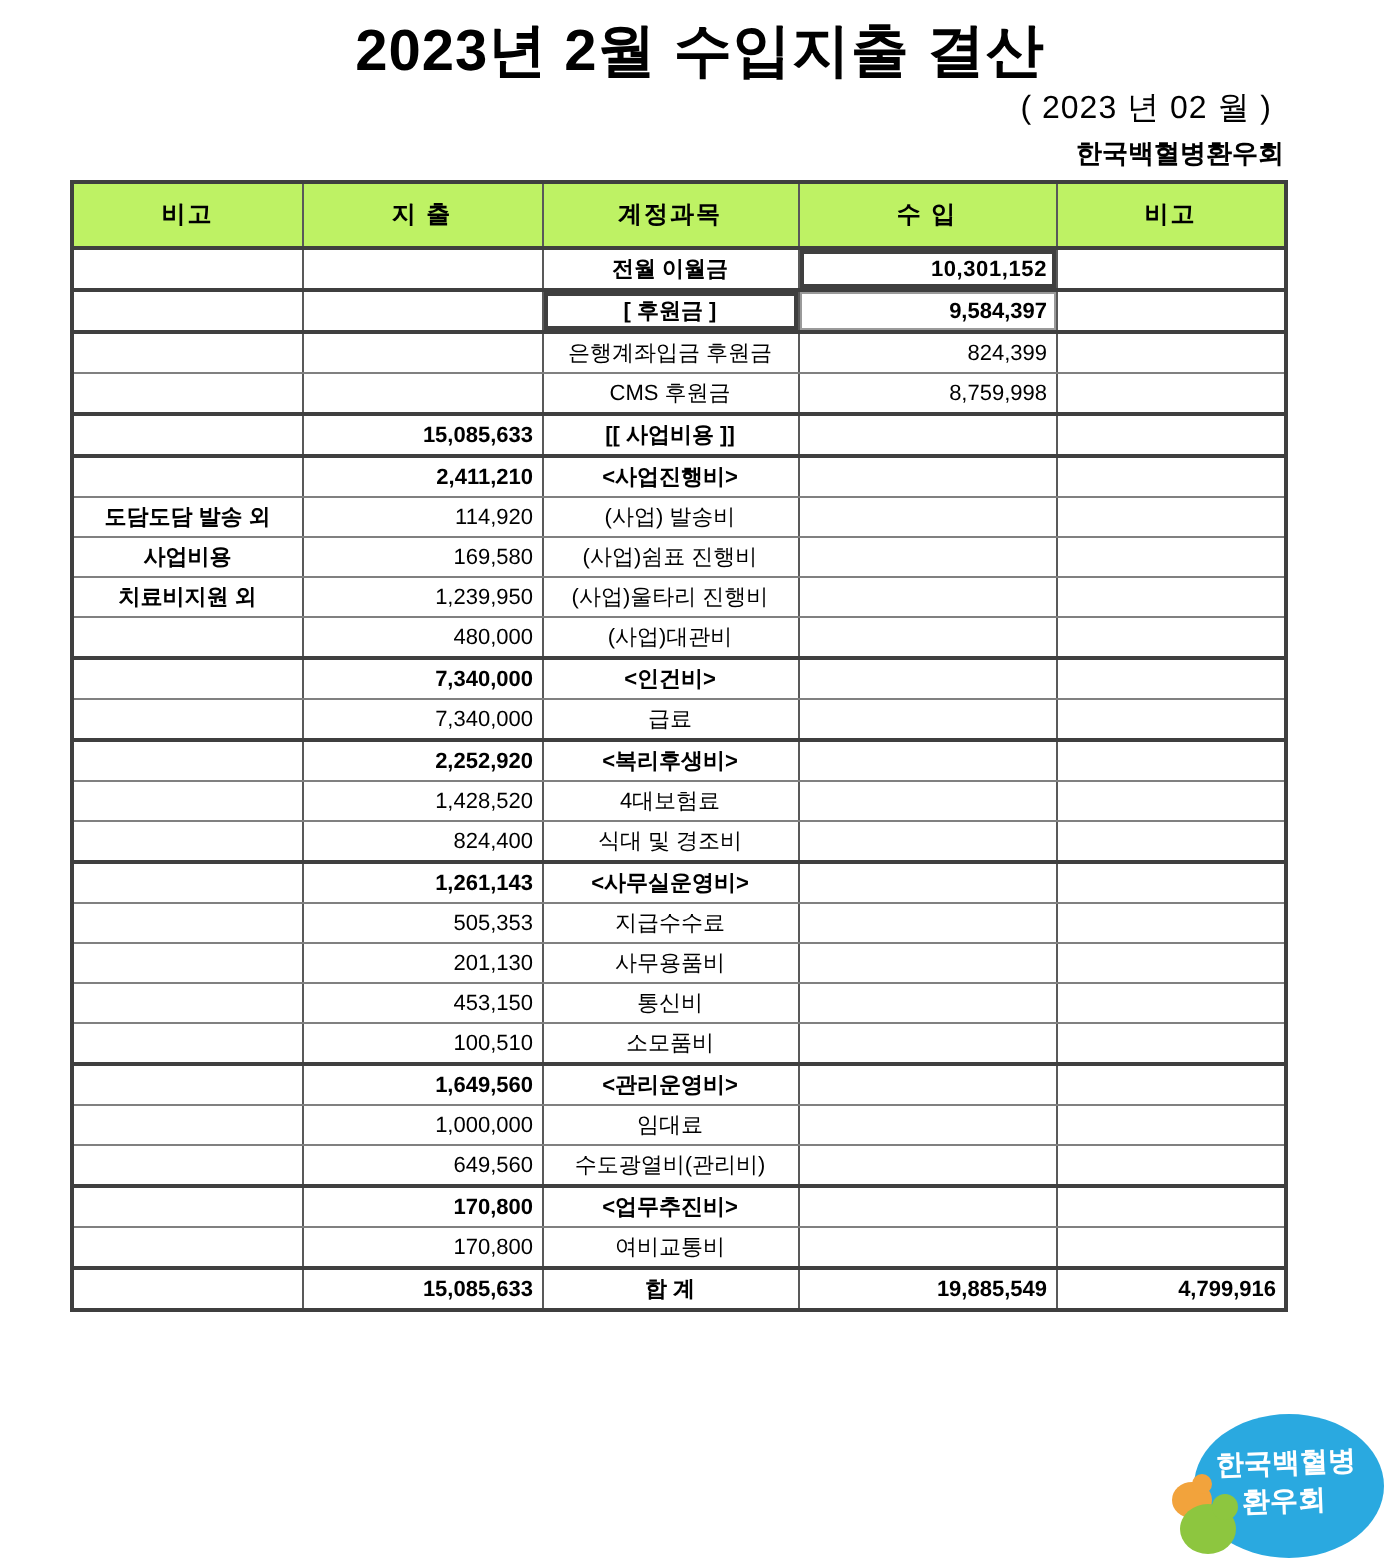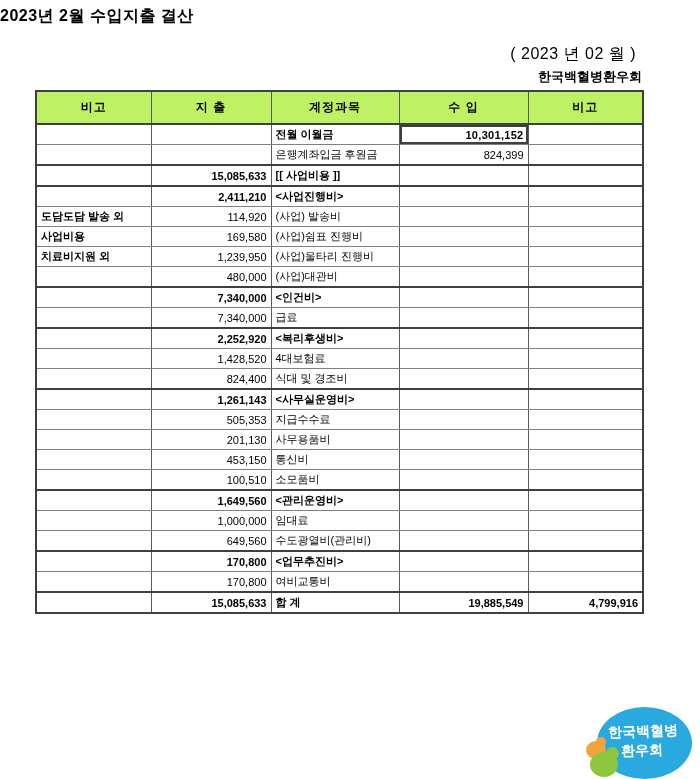--- a/index.html
+++ b/index.html
@@ -1,22 +1,22 @@
 <!DOCTYPE html>
 <html><head>
 <meta charset="utf-8">
 <style>
   html,body{margin:0;padding:0;}
   body{
     width:700px;height:779px;background:#ffffff;position:relative;
     font-family:"Liberation Sans","DejaVu Sans",sans-serif;color:#000;overflow:hidden;
   }
   .doc-title{
-    position:absolute;top:6px;left:0;width:700px;
-    font-size:16px;font-weight:bold;letter-spacing:0.5px;
+    position:absolute;top:6px;left:0;width:700px;text-align:center;
+    font-size:29px;font-weight:bold;letter-spacing:0.5px;
   }
   .period-note{
     position:absolute;top:44px;right:64px;font-size:16px;letter-spacing:0.5px;text-align:center;
   }
   .org-name{
     position:absolute;top:68px;right:58px;font-size:13px;font-weight:bold;
   }
   table.grid{
     position:absolute;top:90px;left:35px;width:607px;
     border-collapse:collapse;table-layout:fixed;
@@ -30,21 +30,21 @@
   table.grid th{
     background:#bef264;height:29px;font-size:12px;font-weight:bold;
     border:1px solid #595959;border-bottom:2px solid #3f3f3f;
     letter-spacing:1px;
   }
   table.grid td{
     height:19px;font-size:11px;padding:0 4px;white-space:nowrap;overflow:hidden;
     border-left:1px solid #595959;border-right:1px solid #595959;
     border-top:1px solid #808080;border-bottom:1px solid #808080;
   }
-  td.c{}
+  td.c{text-align:center}
   td.r{text-align:right}
   td.bold{font-weight:bold;font-size:11.5px}
   tr.tt td{border-top:2px solid #3f3f3f}
   tr.tb td{border-bottom:2px solid #3f3f3f}
   td.box-dark{box-shadow:inset 0 0 0 2px #3f3f3f}
   td.box-light{box-shadow:inset 0 0 0 1px #9a9a9a}
   td.sz-lg{font-size:13px;letter-spacing:0.3px}
   td.sz-sm{font-size:10px}
   
   .logo{position:absolute;right:4px;bottom:0;width:112px;height:78px;}
@@ -93,25 +93,39 @@
       </tr>
   </thead>
   <tbody id="body-rows">
       <tr>
         <td class="c"></td>
         <td class="r"></td>
         <td class="c bold">전월 이월금</td>
         <td class="r bold box-dark sz-lg">10,301,152</td>
         <td class="r"></td>
       </tr>
+      <tr class="tt tb">
+        <td class="c"></td>
+        <td class="r"></td>
+        <td class="c bold box-dark">[ 후원금 ]</td>
+        <td class="r bold box-light sz-sm">9,584,397</td>
+        <td class="r"></td>
+      </tr>
       <tr>
         <td class="c"></td>
         <td class="r"></td>
         <td class="c">은행계좌입금 후원금</td>
         <td class="r">824,399</td>
+        <td class="r"></td>
+      </tr>
+      <tr>
+        <td class="c"></td>
+        <td class="r"></td>
+        <td class="c">CMS 후원금</td>
+        <td class="r">8,759,998</td>
         <td class="r"></td>
       </tr>
       <tr class="tt">
         <td class="c"></td>
         <td class="r bold">15,085,633</td>
         <td class="c bold">[[ 사업비용 ]]</td>
         <td class="r"></td>
         <td class="r"></td>
       </tr>
       <tr class="tt">

